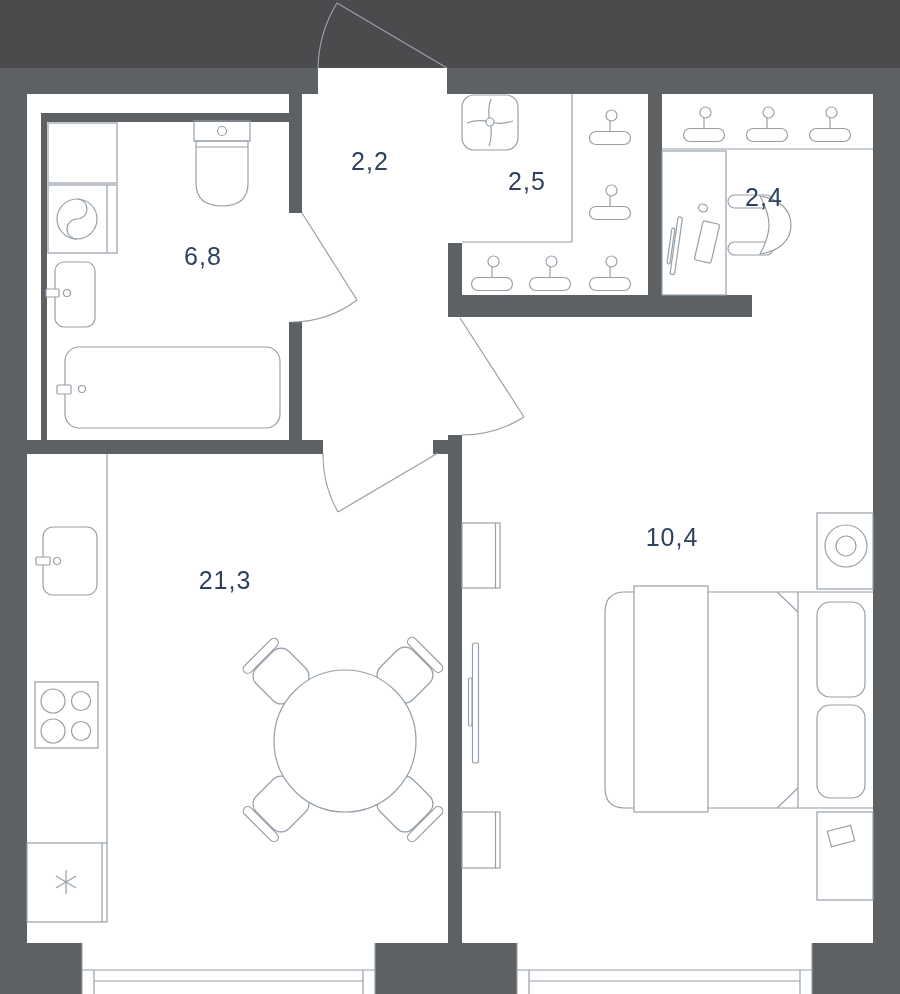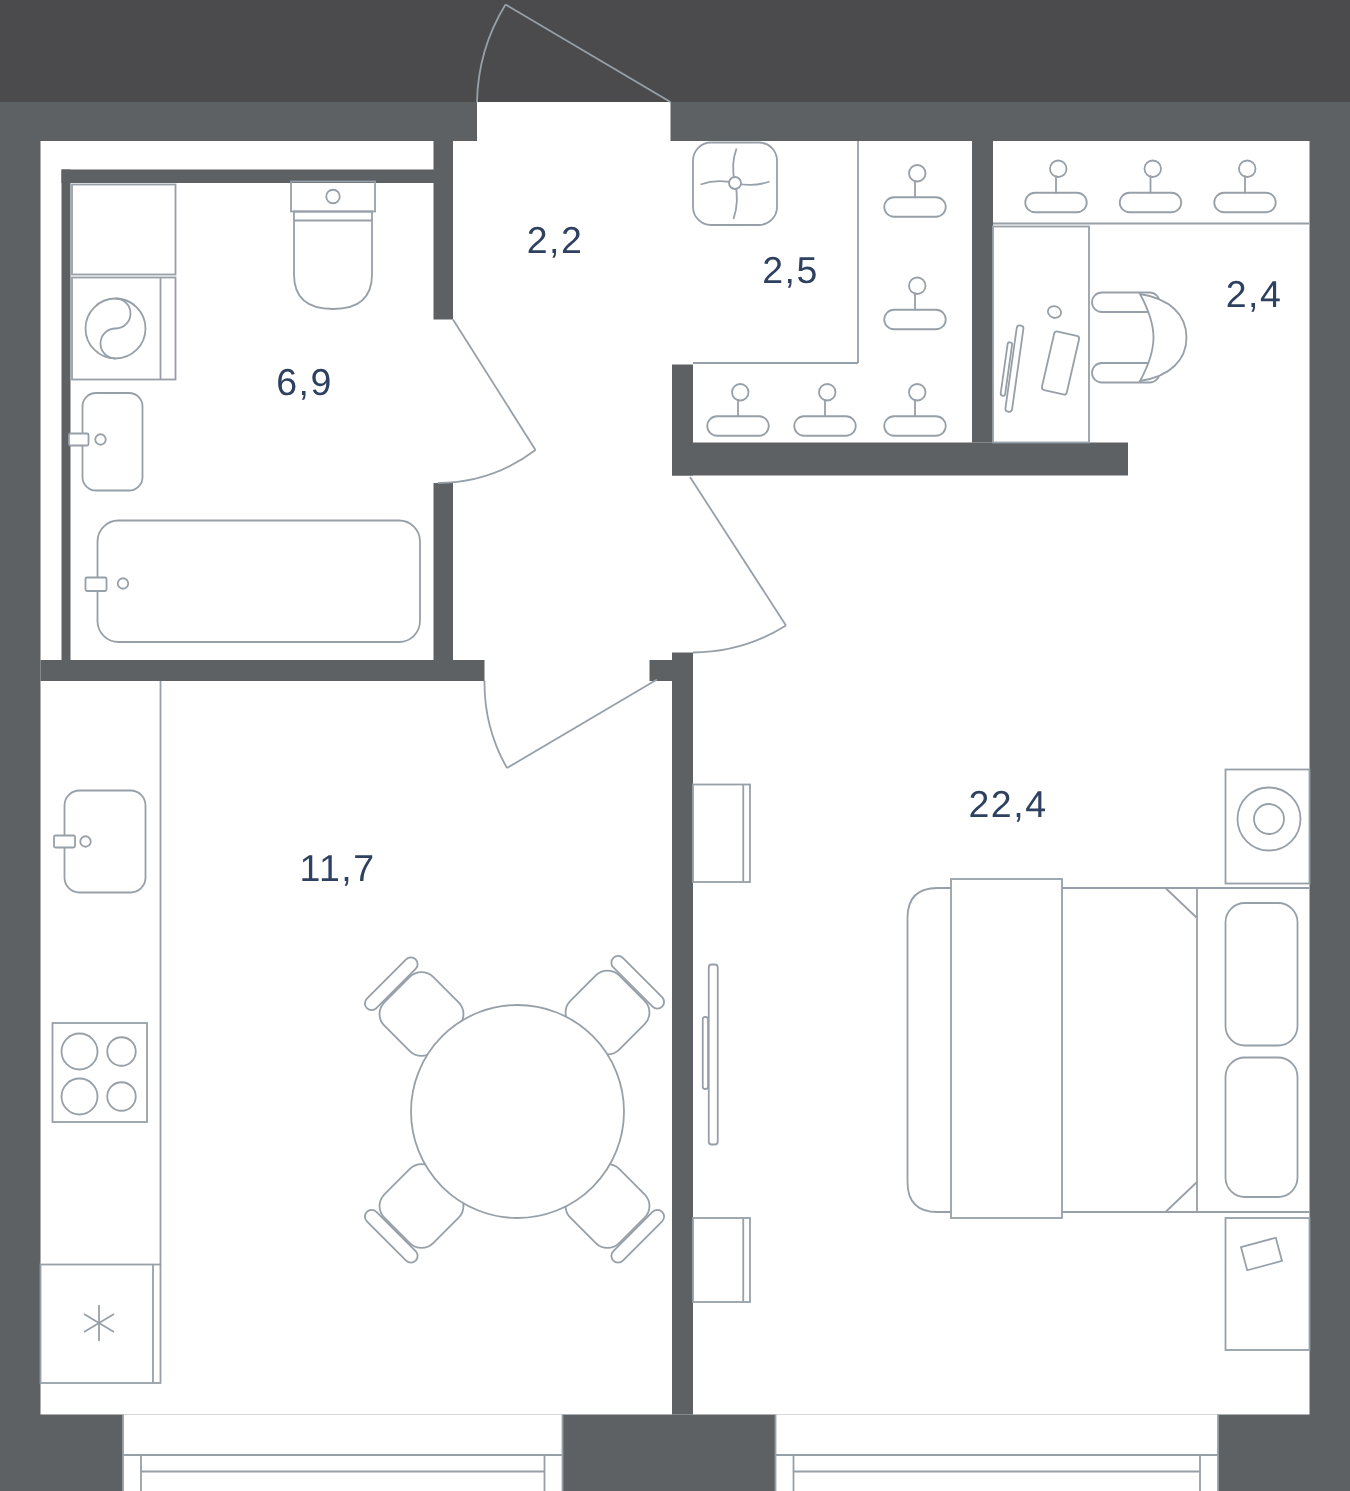--- a/index.html
+++ b/index.html
@@ -213,19 +213,19 @@
     <rect x="517" y="943" width="295" height="51" fill="#ffffff"></rect>
     <line class="ln" x1="517" y1="943" x2="517" y2="994"></line>
     <line class="ln" x1="812" y1="943" x2="812" y2="994"></line>
     <line class="ln" x1="517" y1="970" x2="812" y2="970"></line>
     <line class="ln" x1="529" y1="970" x2="529" y2="994"></line>
     <line class="ln" x1="800" y1="970" x2="800" y2="994"></line>
     <line class="ln" x1="529" y1="981" x2="800" y2="981"></line>
   </g>
 </svg>
 
-  <div class="room-label" style="left:203px;top:256px">6,9</div>
+  <div class="room-label" style="left:203px;top:256px">6,8</div>
   <div class="room-label" style="left:370px;top:161px">2,2</div>
   <div class="room-label" style="left:527px;top:181px">2,5</div>
-  <div class="room-label" style="left:836px;top:197px">2,4</div>
-  <div class="room-label" style="left:225px;top:580px">11,7</div>
-  <div class="room-label" style="left:672px;top:537px">22,4</div>
+  <div class="room-label" style="left:764px;top:197px">2,4</div>
+  <div class="room-label" style="left:225px;top:580px">21,3</div>
+  <div class="room-label" style="left:672px;top:537px">10,4</div>
 </div>
 
 </body></html>

